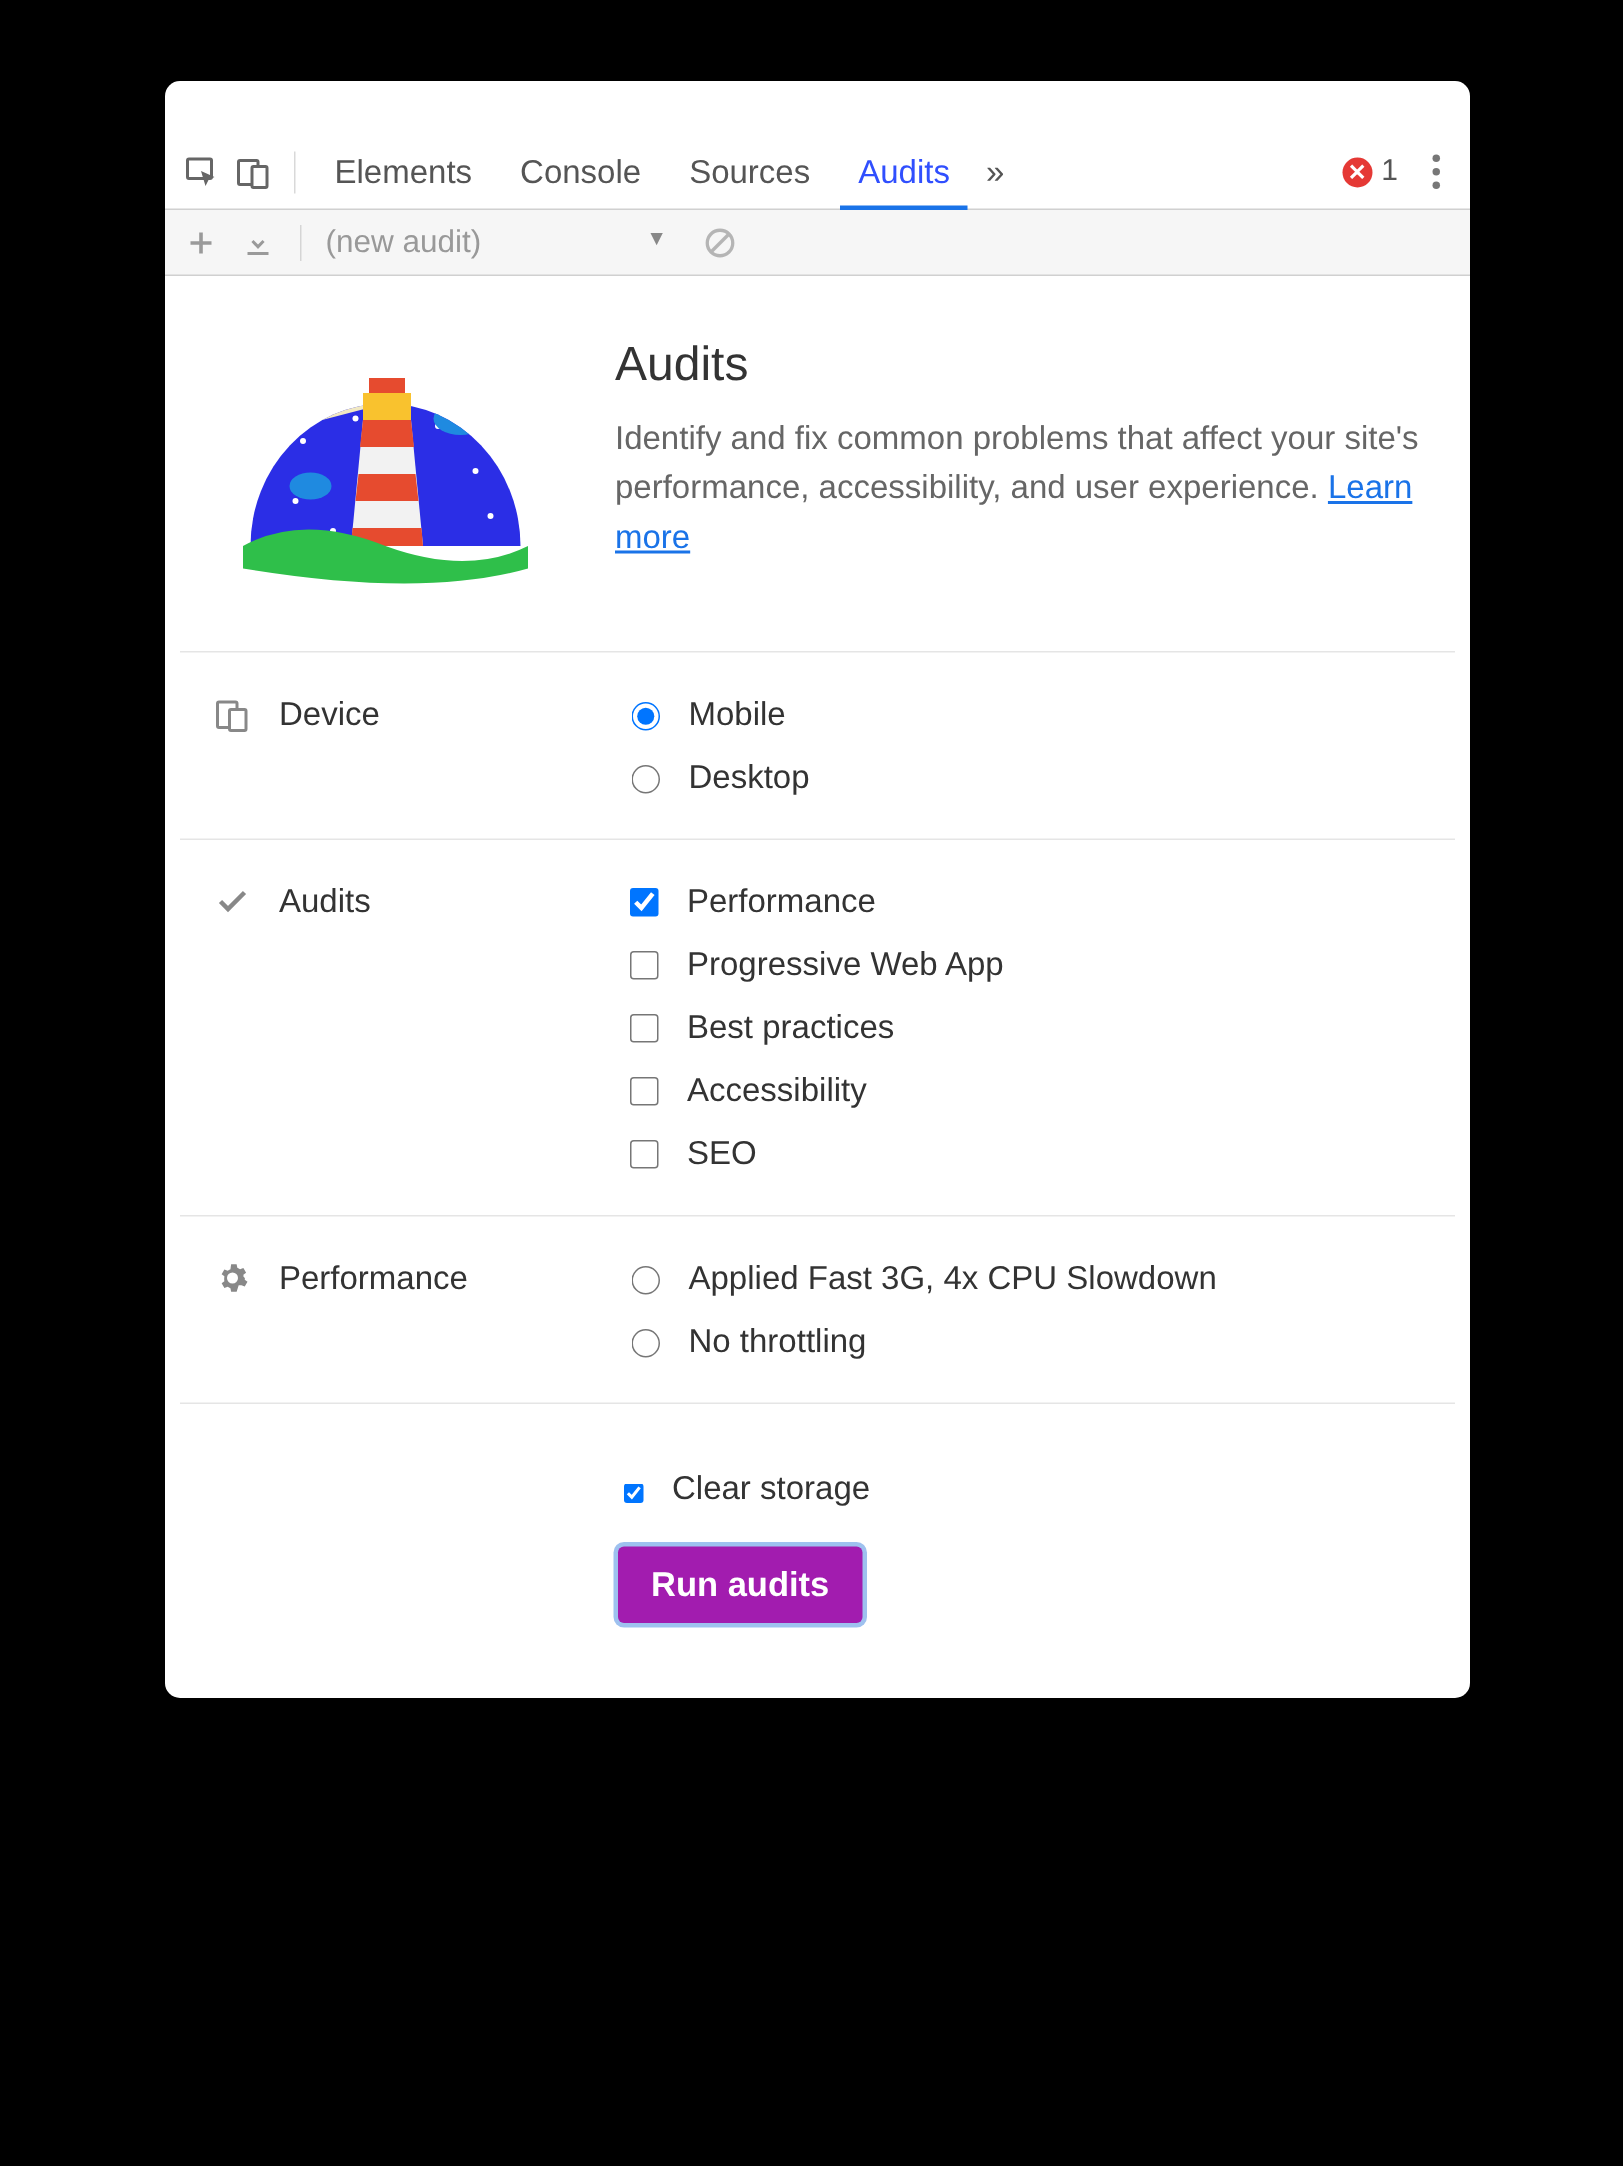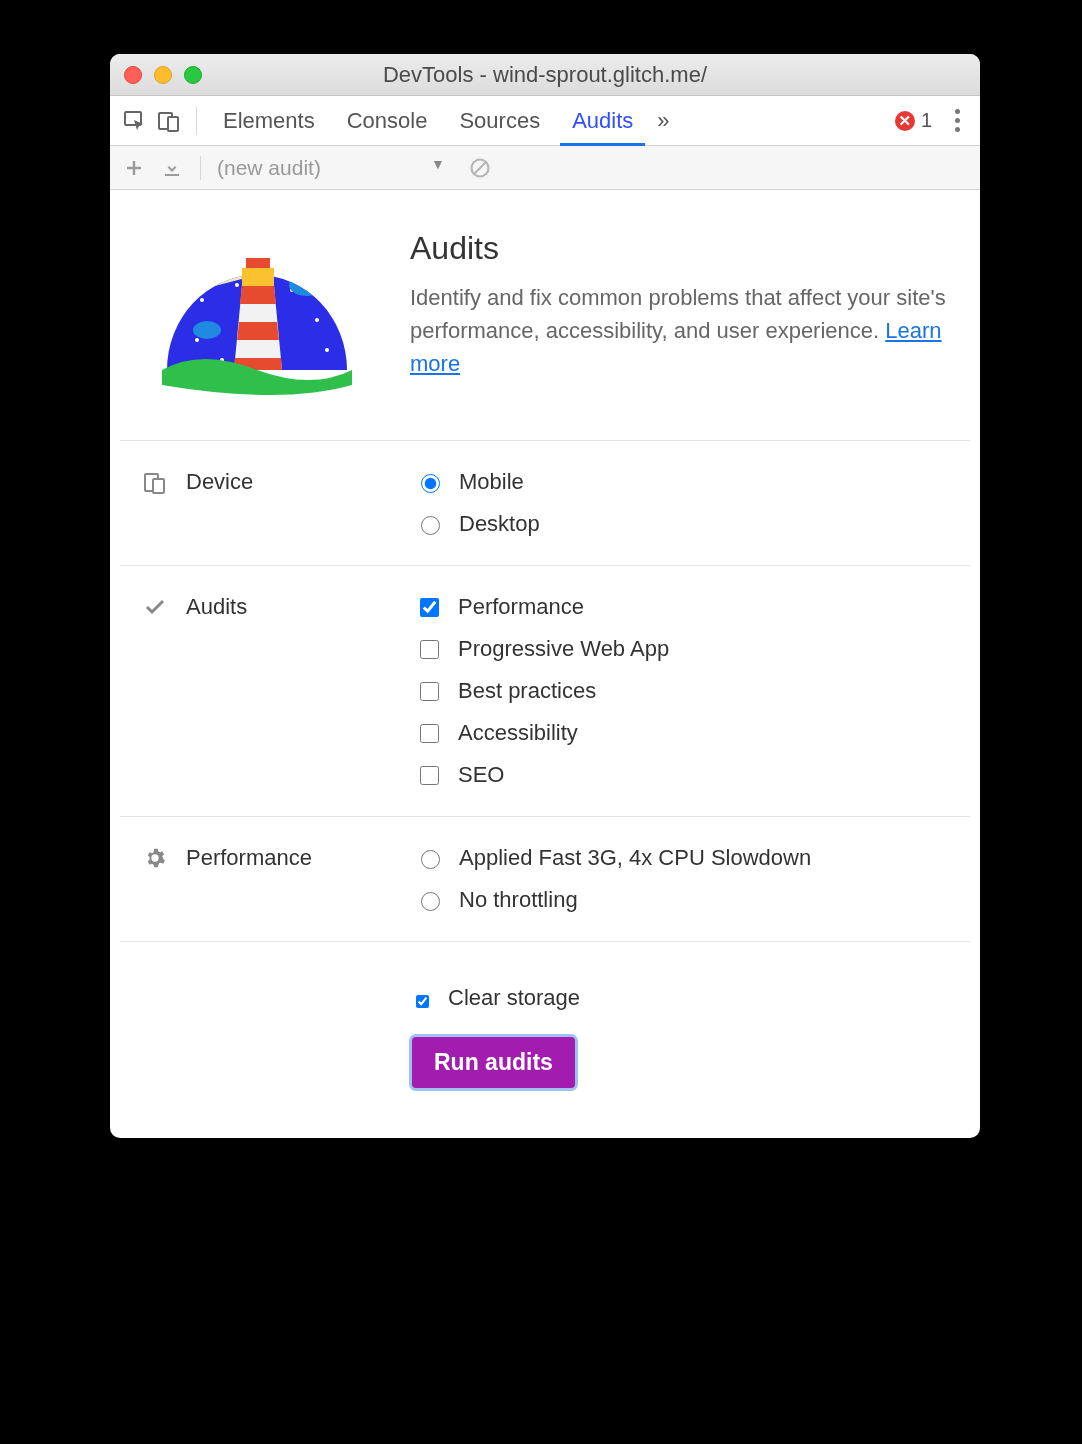--- a/index.html
+++ b/index.html
@@ -41,20 +41,21 @@
     position:absolute; left:0; right:0; text-align:center;
     font-size: 22px; color:#4a4a4a; font-weight:400;
     pointer-events:none;
   }
   
   .tabs-row {
     height: 50px;
     border-bottom: 1px solid #d0d0d0;
     display:flex; align-items:center;
     padding: 0 8px;
+    margin-top: 36px;
   }
   .tabs-row .icon-btn { width:34px; height:34px; display:flex; align-items:center; justify-content:center; color:#666; }
   .tabs-sep { width:1px; height:28px; background:#d9d9d9; margin:0 10px; }
   .tab {
     padding: 0 16px; height:100%; display:flex; align-items:center;
     font-size:22px; color:#555; cursor:pointer; position:relative;
   }
   .tab.active { color:#304ffe; }
   .tab.active::after {
     content:""; position:absolute; left:4px; right:4px; bottom:-1px; height:3px; background:#1a73e8;
@@ -112,28 +113,20 @@
     cursor:pointer;
   }
   .chk-line { display:flex; align-items:flex-end; gap:16px; font-size:22px; color:#333;margin-top:15px; }
   svg { display:block; }
 </style>
 </head>
 <body>
 
 <div class="window">
 
-  <div class="titlebar">
-    <div class="traffic">
-      <div class="dot red"></div>
-      <div class="dot yellow"></div>
-      <div class="dot green"></div>
-    </div>
-    <div class="titlebar-title">DevTools - wind-sprout.glitch.me/</div>
-  </div>
 
   <div class="tabs-row">
     <div class="icon-btn">
       <svg width="24" height="24" viewBox="0 0 24 24" fill="none" stroke="#666" stroke-width="2">
         <rect x="2" y="3" width="16" height="13" rx="1"></rect>
         <path d="M11 11 L20 15 L16 17 L14 21 Z" fill="#666" stroke="none"></path>
       </svg>
     </div>
     <div class="icon-btn">
       <svg width="24" height="24" viewBox="0 0 24 24" fill="none" stroke="#666" stroke-width="2">

